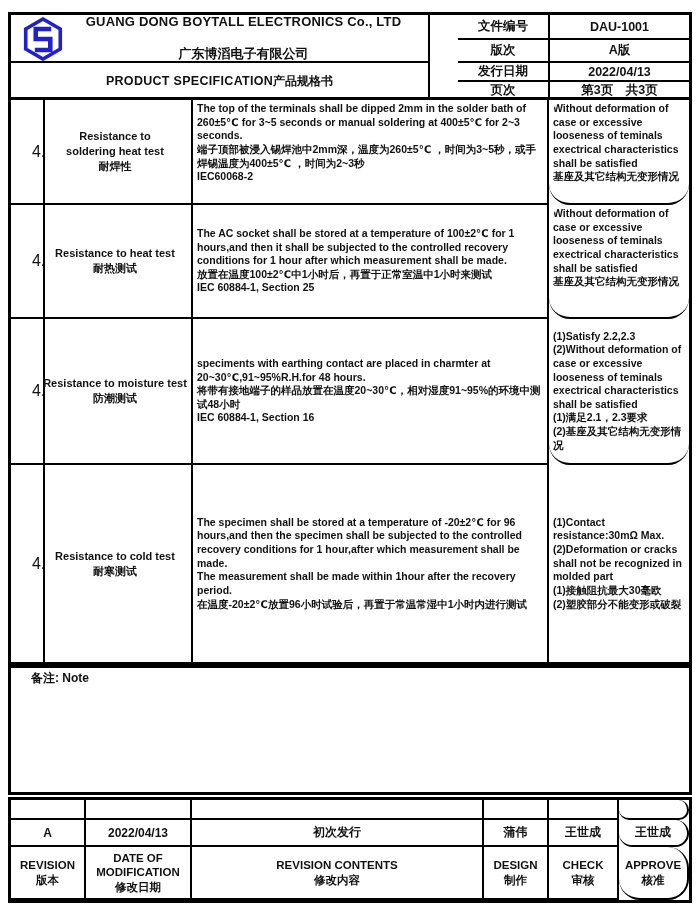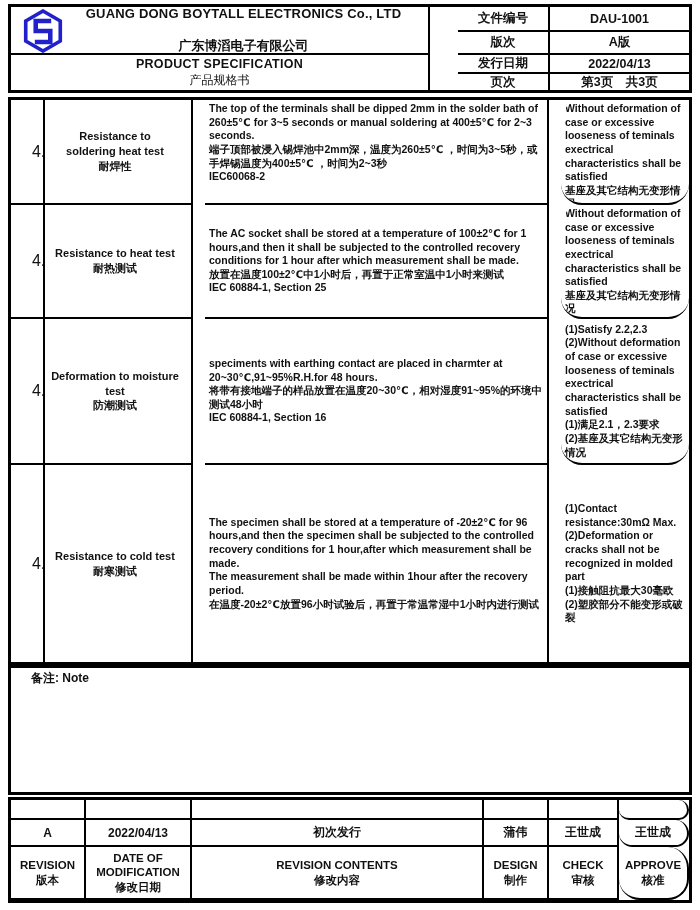--- a/index.html
+++ b/index.html
@@ -3,41 +3,41 @@
 <meta charset="utf-8">
 <style>
   html,body{margin:0;padding:0;background:#ffffff;}
   .page{
     position:relative;width:700px;height:910px;background:#ffffff;
     font-family:"Liberation Sans","DejaVu Sans",sans-serif;color:#111;overflow:hidden;
   }
   .box{position:absolute;left:8px;width:684px;border:3px solid #000;box-sizing:border-box;background:#fff;}
 
   
-  .header-box{top:4px;height:89px;display:grid;grid-template-columns:419px 120px 1fr;grid-template-rows:25px 23px 19px 1fr;}
+  .header-box{top:12px;height:89px;display:grid;grid-template-columns:419px 120px 1fr;grid-template-rows:25px 23px 19px 1fr;}
   .h-company{grid-area:1/1/3/2;border-right:2px solid #000;border-bottom:2px solid #000;position:relative;
              display:flex;flex-direction:column;justify-content:center;align-items:center;padding-left:48px;box-sizing:border-box;}
   .h-company .en{font-size:13px;font-weight:700;letter-spacing:0.2px;white-space:nowrap;}
   .h-company .cn{font-size:13px;font-weight:700;margin-top:16px;}
   .logo{position:absolute;left:12px;top:2px;color:#2121cc;}
-  .h-title{grid-area:3/1/5/2;border-right:2px solid #000;display:flex;flex-direction:column;justify-content:center;align-items:center;}
+  .h-title{grid-area:3/1/5/2;border-right:2px solid #000;display:flex;flex-direction:row;justify-content:center;align-items:center;}
   .h-title .en{font-size:12.5px;font-weight:700;letter-spacing:0.3px;}
-  .h-title .cn{font-size:12px;font-weight:400;margin-top:1px;}
+  .h-title .cn{font-size:12px;font-weight:700;margin-top:1px;}
   .h-cell{display:flex;align-items:center;justify-content:center;font-size:12.5px;font-weight:700;box-sizing:border-box;white-space:pre-wrap;}
   .h-label{border-right:2px solid #000;margin-left:28px;}
   .h-bb{border-bottom:2px solid #000;}
 
   
   .spec-table{top:97px;height:568px;display:grid;grid-template-columns:28px 154px 356px 1fr;grid-template-rows:105px 114px 146px 1fr;}
   .cell{box-sizing:border-box;border-right:2px solid #000;border-bottom:2px solid #000;overflow:hidden;white-space:pre-line;}
   .lastcol{border-right:none;border-radius:21px;}
   .lastrow{border-bottom:none;}
   .c-id{display:flex;align-items:center;justify-content:center;font-size:16px;font-weight:400;padding-left:32px;}
   .c-name{display:flex;align-items:center;justify-content:center;text-align:center;font-size:11px;font-weight:600;line-height:1.35;padding:0 2px;}
-  .c-txt{font-size:10.5px;font-weight:600;line-height:1.3;padding:2px 4px;margin-left:12px;}
+  .c-txt{font-size:10.5px;font-weight:600;line-height:1.3;padding:2px 4px;}
   .c-top{display:block;}
   .c-mid{display:flex;align-items:center;}
 
   
   .note-box{top:665px;height:130px;}
   .note-label{font-size:12px;font-weight:700;padding:1px 20px;display:inline-block;}
 
   
   .footer-box{top:797px;height:106px;display:grid;grid-template-columns:75px 106px 292px 65px 70px 1fr;grid-template-rows:20px 27px 1fr;}
   .f-cell{box-sizing:border-box;border-right:2px solid #000;border-bottom:2px solid #000;display:flex;flex-direction:column;align-items:center;justify-content:center;text-align:center;white-space:pre-line;overflow:hidden;}
@@ -90,21 +90,21 @@
     <div class="cell c-id">4.3</div>
     <div class="cell c-name">Resistance to heat test
 耐热测试</div>
     <div class="cell c-txt c-mid">The AC socket shall be stored at a temperature of 100±2℃ for 1 hours,and then it shall be subjected to the controlled recovery conditions for 1 hour after which measurement shall be made.
 放置在温度100±2℃中1小时后，再置于正常室温中1小时来测试
 IEC 60884-1, Section 25</div>
     <div class="cell c-txt c-top lastcol">Without deformation of case or excessive looseness of teminals exectrical characteristics shall be satisfied
 基座及其它结构无变形情况</div>
 
     <div class="cell c-id">4.4</div>
-    <div class="cell c-name">Deformation to moisture test
+    <div class="cell c-name">Resistance to moisture test
 防潮测试</div>
     <div class="cell c-txt c-mid">speciments with earthing contact are placed in charmter at 20~30℃,91~95%R.H.for 48 hours.
 将带有接地端子的样品放置在温度20~30℃，相对湿度91~95%的环境中测试48小时
 IEC 60884-1, Section 16</div>
     <div class="cell c-txt c-mid lastcol">(1)Satisfy 2.2,2.3
 (2)Without deformation of case or excessive looseness of teminals exectrical characteristics shall be satisfied
 (1)满足2.1，2.3要求
 (2)基座及其它结构无变形情况</div>
 
     <div class="cell c-id lastrow">4.5</div>

